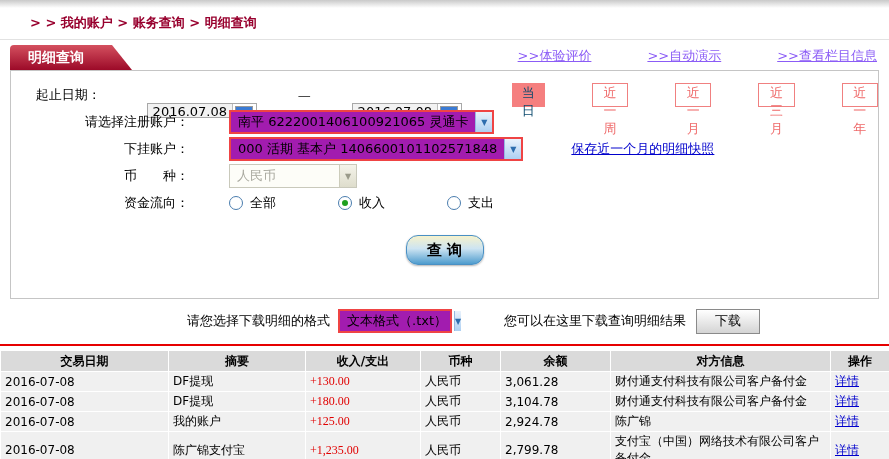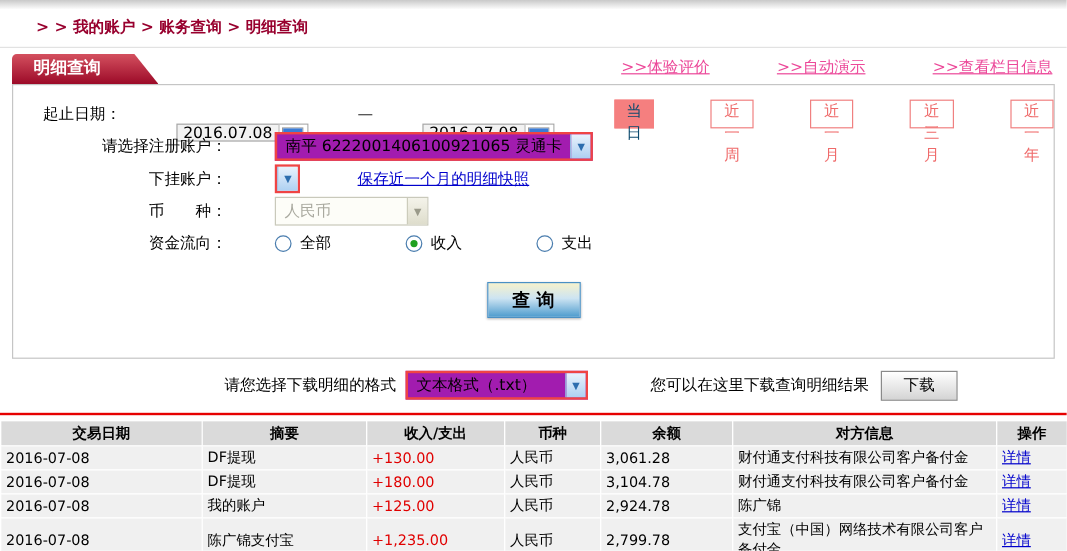--- a/index.html
+++ b/index.html
@@ -19,21 +19,21 @@
   }
   .tab {
     margin-left:10px; width:122px; height:25px; line-height:25px;
     background:linear-gradient(#d4505f,#9c0a28);
     color:#fff; font-weight:bold; font-size:14px;
     text-align:left; padding-left:18px;
     clip-path:polygon(0 0, calc(100% - 20px) 0, 100% 100%, 0 100%);
     border-radius:4px 0 0 0;
   }
   .toplinks { display:flex; gap:56px; padding:0 12px 5px 0; }
-  .toplinks a { color:#ec4899; text-decoration:underline; font-size:13px; cursor:pointer; }
+  .toplinks a { color:#8b5cf6; text-decoration:underline; font-size:13px; cursor:pointer; }
 
   .formbox {
     margin:0 10px; border:1px solid #c5c5c5; background:#fff;
     height:229px; padding-top:12px;
   }
   .frow { display:flex; align-items:center; height:24px; margin-bottom:3px;gap:36px; }
   .flabel { text-align:right; font-size:13px; }
   .flabel.w1 { width:215px; }
   .flabel.w2 { width:178px; margin-right:4px; }
 
@@ -77,47 +77,47 @@
     width:14px; height:14px; border-radius:50%; border:1px solid #4a7dae; background:#fff;
     position:relative; display:inline-block; margin-right:7px;
   }
   .rc.checked::after {
     content:""; position:absolute; left:3px; top:3px; right:3px; bottom:3px;
     background:#1fa01f; border-radius:50%;
   }
 
   .btnrow { text-align:center; margin-top:20px; }
   .querybtn {
-    width:78px; height:30px; border:1px solid #4a90c4; border-radius:0;
+    width:78px; height:30px; border:1px solid #4a90c4; border-radius:12px;
     background:linear-gradient(180deg,#f6f2cc 0%,#cde4f2 45%,#4e9cce 100%);
     font-weight:bold; font-size:15px; font-family:inherit; cursor:pointer;
     box-shadow:0 1px 2px rgba(0,0,0,.3);
   }
 
   .dlrow { margin-top:9px; display:flex; align-items:center; padding-left:187px; height:26px; }
-  .dlrow .sel { margin-left:8px; width:152px; }
+  .dlrow .sel { margin-left:8px; width:114px; }
   .dlrow .sel .stxt { flex:1; }
   .dlhint { margin-left:52px; }
   .dlbtn {
     margin-left:10px; width:64px; height:25px; border:1px solid #8a8a8a;
     background:linear-gradient(#ffffff,#d4d4d4); font-size:13px; font-family:inherit; cursor:pointer;
   }
 
   .redline { margin-top:10px; border-top:2px solid #e60000; }
 
   table.tx { width:100%; border-collapse:collapse; table-layout:fixed; margin-top:4px; font-size:12px; }
   table.tx th {
     background:#dadada; font-weight:bold; height:21px; border:1px solid #fff;
     padding:1px 2px; font-size:12px;
   }
   table.tx td {
     background:#f0f0f0; height:19px; text-align:left; border:1px solid #fff;
     padding:1px 4px; word-break:break-all;
   }
-  td.amount { color:#e00000; }
+  td.amount { color:#e00000;font-family:Liberation Serif, serif; }
   a.detail { color:#0000cc; text-decoration:underline; cursor:pointer; }
 </style>
 </head>
 <body>
 
 <div class="topbar"></div>
 
 <div class="breadcrumb">&gt; &gt; 我的账户 &gt; 账务查询 &gt; 明细查询</div>
 
 <div class="tabrow">
@@ -185,20 +185,21 @@
     <span class="flabel w2">请选择注册账户：</span>
     <span class="sel">
       <span class="stxt">南平 6222001406100921065 灵通卡</span>
       <span class="sarr">▼</span>
     </span>
   </div>
 
   <div class="frow">
     <span class="flabel w2">下挂账户：</span>
     <span class="sel">
+      <span class="stxt">000 活期 基本户 1406600101102571848</span>
       <span class="sarr">▼</span>
     </span>
     <a class="snaplink">保存近一个月的明细快照</a>
   </div>
 
   <div class="frow">
     <span class="flabel w2">币　　种：</span>
     <span class="sel disabled">
       <span class="stxt">人民币</span>
       <span class="sarr">▼</span>

